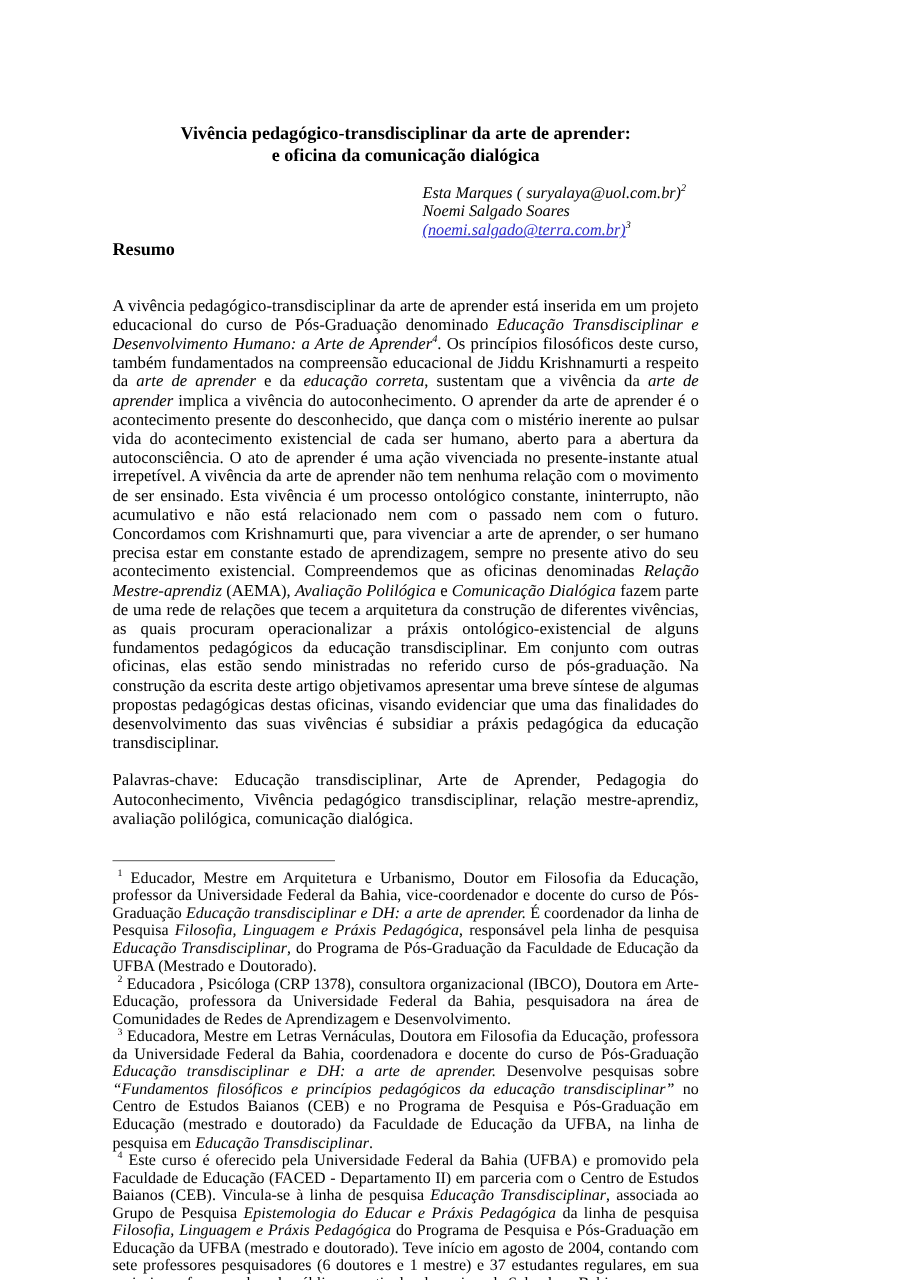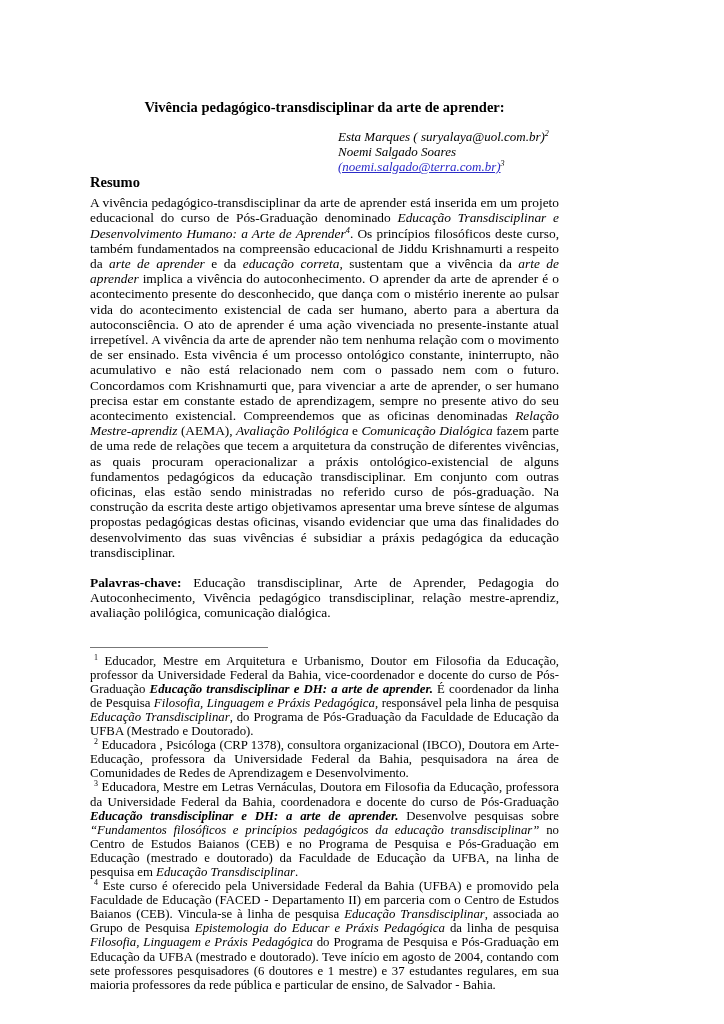--- a/index.html
+++ b/index.html
@@ -26,21 +26,21 @@
   .authors{
     margin-top:12px;
     padding-left:248px;
     font-style:italic;
     font-size:13px;line-height:15.2px;
   }
   .resumo{
     font-size:14.5px;font-weight:bold;
   }
   .abstract{
-    margin-top:4px;
+    margin-top:28px;
     font-size:13.4px;line-height:15.2px;
     text-align:justify;
   }
   .keywords{
     margin-top:15px;
     font-size:13.4px;line-height:15.2px;
     text-align:justify;
   }
   .fnsep{
     margin-top:26px;
@@ -48,31 +48,32 @@
     border-top:1.4px solid var(--separator-color);
   }
   .footnotes{
     margin-top:6px;
     font-size:12.8px;line-height:14.1px;
     text-align:justify;
   }
   .fn{text-indent:4px;}
   sup{font-size:0.62em;line-height:0;vertical-align:super;}
   .it{font-style:italic;}
-  .bd{font-weight:bold;margin-top:25px;}
+  .bd{font-weight:normal;margin-top:25px;}
   a.lnk{color:var(--link-color);text-decoration:underline;cursor:pointer;}
 </style>
 </head>
 <body>
 
 <div class="page">
   <div class="content">
 
     <h1 class="title">
       <div>Vivência pedagógico-transdisciplinar da arte de aprender:</div>
+      <div>e oficina da comunicação dialógica</div>
     </h1>
 
     <div class="authors">
       <div class="author-line"><span>Esta Marques  ( suryalaya@uol.com.br)</span><span><sup>2</sup></span></div>
       <div class="author-line"><span>Noemi Salgado Soares  </span><a href="#" class="lnk">(noemi.salgado@terra.com.br)</a><span><sup>3</sup></span></div>
     </div>
 
     <h2 class="resumo">Resumo</h2>
 
     <p class="abstract"><span>A vivência pedagógico-transdisciplinar da arte de aprender  está inserida em um projeto educacional do curso de Pós-Graduação denominado </span><span class="it">Educação  Transdisciplinar e Desenvolvimento Humano: a Arte de Aprender</span><span class="it"><sup>4</sup></span><span>. Os princípios filosóficos deste curso, também fundamentados na compreensão educacional de Jiddu Krishnamurti a respeito da </span><span class="it">arte de aprender</span><span> e da </span><span class="it">educação correta</span><span>, sustentam que a vivência da </span><span class="it">arte de aprender</span><span> implica a vivência do autoconhecimento. O aprender da arte de aprender é o acontecimento presente do desconhecido, que dança com o mistério inerente ao pulsar vida do acontecimento existencial de cada ser humano, aberto para a abertura da autoconsciência. O ato de aprender é uma ação vivenciada no presente-instante atual irrepetível. A vivência da arte de aprender não tem nenhuma relação com o movimento de ser ensinado. Esta vivência é um processo ontológico constante, ininterrupto, não acumulativo e não está relacionado nem com o passado nem com o futuro.  Concordamos com Krishnamurti que, para vivenciar a arte de aprender, o ser humano precisa estar em constante estado de aprendizagem, sempre no presente ativo do seu acontecimento existencial. Compreendemos que as oficinas denominadas </span><span class="it">Relação Mestre-aprendiz</span><span> (AEMA), </span><span class="it">Avaliação Polilógica</span><span> e </span><span class="it">Comunicação Dialógica</span><span> fazem parte de uma rede de relações  que tecem a arquitetura da construção de diferentes vivências, as quais procuram operacionalizar a práxis ontológico-existencial de alguns fundamentos pedagógicos da educação transdisciplinar. Em conjunto com outras oficinas, elas estão sendo ministradas no referido curso de pós-graduação. Na construção da escrita deste artigo objetivamos apresentar uma  breve síntese de algumas propostas pedagógicas destas oficinas, visando evidenciar que uma das finalidades do desenvolvimento das suas  vivências é subsidiar a práxis pedagógica da educação transdisciplinar.</span></p>

